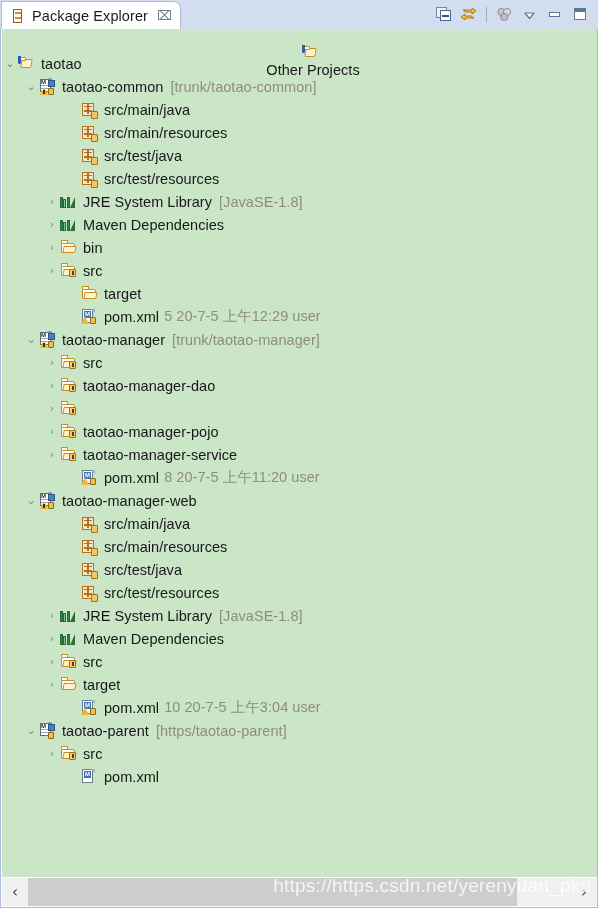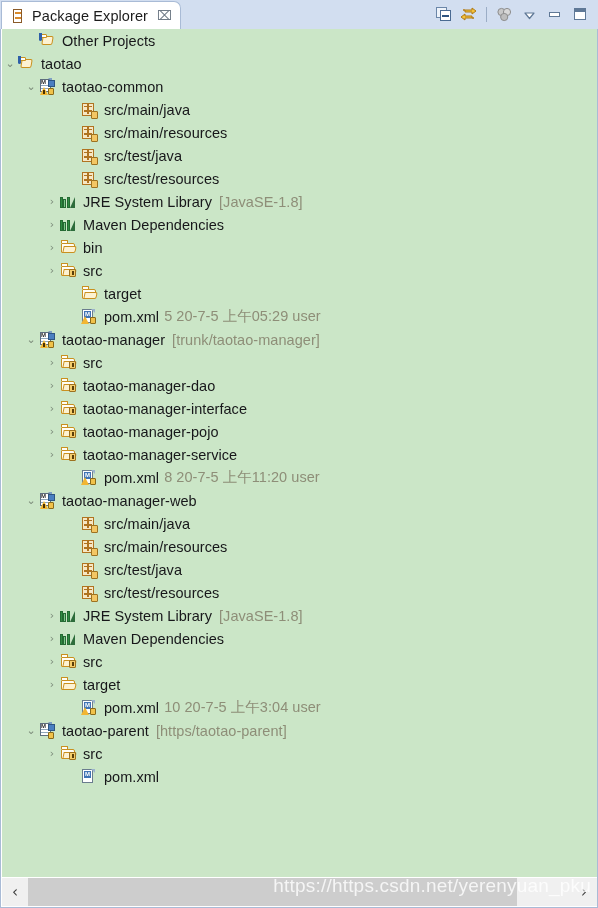--- a/index.html
+++ b/index.html
@@ -409,21 +409,21 @@
         <span class="ico ico-max">
           <span class="box"></span>
             <span class="cap"></span>
         </span>
       </div>
     </div>
   </div>
 
   <div class="panel">
     <div class="tree" id="tree">
-        <div class="row" style="padding-left: 21px;">
+        <div class="row" style="padding-left: 21px; flex-direction: column;">
           <span class="twisty none"></span>
           <span class="icw">
             <span class="wset">
               <span class="f1"></span>
               <span class="f2"></span>
               <span class="jmark"></span>
             </span>
           </span>
           <span class="label">Other Projects</span>
         </div>
@@ -445,20 +445,21 @@
               <span class="sheet"></span>
               <span class="mtxt">M</span>
               <span class="rows"></span>
               <span class="corner"></span>
               <span class="jbadge"></span>
               <span class="warn"></span>
               <span class="lock"></span>
             </span>
           </span>
           <span class="label">taotao-common</span>
+          <span class="meta">[trunk/taotao-common]</span>
         </div>
         <div class="row" style="padding-left: 63px;">
           <span class="twisty none"></span>
           <span class="icw">
             <span class="pkg">
               <span class="pbody"></span>
               <span class="pl1"></span>
               <span class="pl2"></span>
               <span class="pv"></span>
             </span>
@@ -569,21 +570,21 @@
           <span class="icw">
             <span class="xmlf">
               <span class="sheet2"></span>
               <span class="fold"></span>
               <span class="xbadge">M</span>
               <span class="warn2"></span>
               <span class="lock2"></span>
             </span>
           </span>
           <span class="label">pom.xml</span>
-          <span class="meta tight">5  20-7-5 上午05:29  user</span>
+          <span class="meta tight">5  20-7-5 上午12:29  user</span>
         </div>
         <div class="row" style="padding-left: 21px;">
           <span class="twisty">⌄</span>
           <span class="icw">
             <span class="proj">
               <span class="sheet"></span>
               <span class="mtxt">M</span>
               <span class="rows"></span>
               <span class="corner"></span>
               <span class="jbadge"></span>
@@ -621,21 +622,20 @@
         <div class="row" style="padding-left: 42px;">
           <span class="twisty">›</span>
           <span class="icw">
             <span class="folder-open">
               <span class="body"></span>
               <span class="tabtop"></span>
               <span class="flap"></span>
               <span class="deco-src"></span>
             </span>
           </span>
-          <span class="label">taotao-manager-interface</span>
         </div>
         <div class="row" style="padding-left: 42px;">
           <span class="twisty">›</span>
           <span class="icw">
             <span class="folder-open">
               <span class="body"></span>
               <span class="tabtop"></span>
               <span class="flap"></span>
               <span class="deco-src"></span>
             </span>

